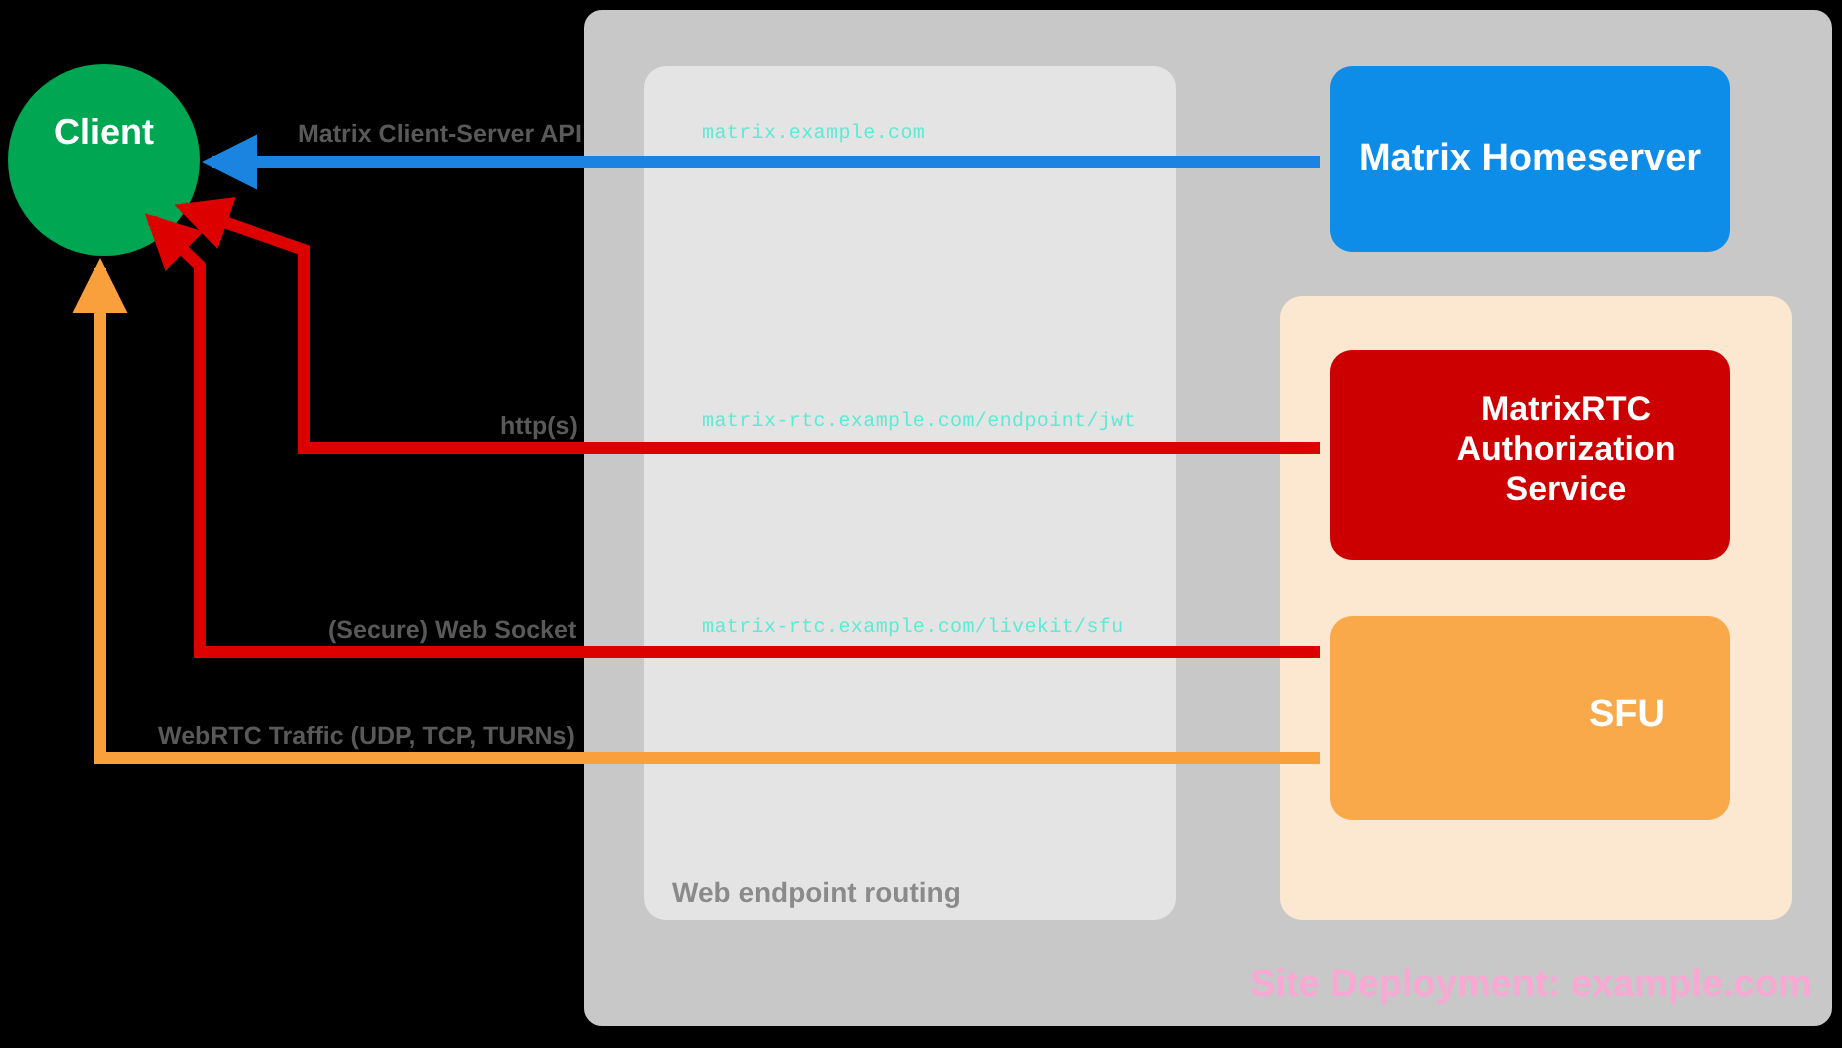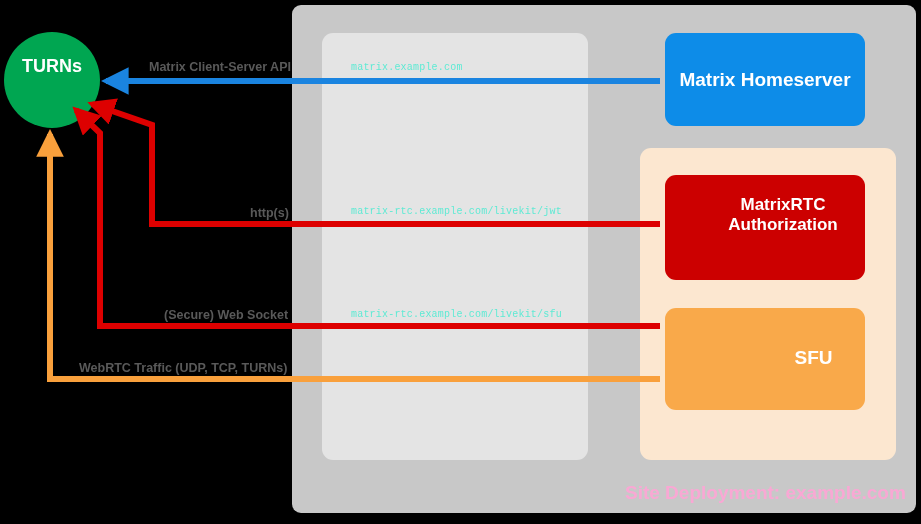--- a/index.html
+++ b/index.html
@@ -108,47 +108,49 @@
     <path d="M 660 81 L 106 81" stroke="#1a84e0" stroke-width="6" fill="none" marker-end="url(#arrow-blue)"></path>
 
     <path d="M 660 224 L 152 224 L 152 125 L 92 104" stroke="#dd0000" stroke-width="6" fill="none" stroke-linejoin="miter" marker-end="url(#arrow-red)"></path>
 
     <path d="M 660 326 L 100 326 L 100 133 L 76 110" stroke="#dd0000" stroke-width="6" fill="none" stroke-linejoin="miter" marker-end="url(#arrow-red)"></path>
 
     <path d="M 660 379 L 50 379 L 50 134" stroke="#f9a03c" stroke-width="6" fill="none" stroke-linejoin="miter" marker-end="url(#arrow-orange)"></path>
   </svg>
 
   <div class="node-label circle" style="left:2px; top:56px; width:100px;">
-    <div>TURNs</div>
+    <div>Client</div>
   </div>
 
   <div class="node-label big" style="left:665px; top:69px; width:200px;">
     <div>Matrix Homeserver</div>
   </div>
 
   <div class="node-label mid" style="left:665px; top:195px; width:236px;">
     <div>MatrixRTC</div>
     <div>Authorization</div>
+    <div>Service</div>
   </div>
 
   <div class="node-label big" style="left:665px; top:347px; width:241px;padding-left:28px;">
     <div>SFU</div>
   </div>
 
   <div class="txt mono" style="left:334px; top:62px;">matrix.example.com</div>
 
-  <div class="txt mono" style="left:334px; top:206px;">matrix-rtc.example.com/livekit/jwt</div>
+  <div class="txt mono" style="left:334px; top:206px;">matrix-rtc.example.com/endpoint/jwt</div>
 
   <div class="txt mono" style="left:334px; top:309px;">matrix-rtc.example.com/livekit/sfu</div>
 
   <div class="txt edge-label" style="left:133px; top:60px;">Matrix Client-Server API</div>
 
   <div class="txt edge-label" style="left:234px; top:206px;">http(s)</div>
 
   <div class="txt edge-label" style="left:148px; top:308px;">(Secure) Web Socket</div>
 
   <div class="txt edge-label" style="left:63px; top:361px;">WebRTC Traffic (UDP, TCP, TURNs)</div>
 
+  <div class="txt group-label" style="left:336px; top:438px;">Web endpoint routing</div>
 
 
   <div class="txt site-label" style="left:625px; top:481px;">Site Deployment: example.com</div>
 
 </div>
 
 </body></html>

